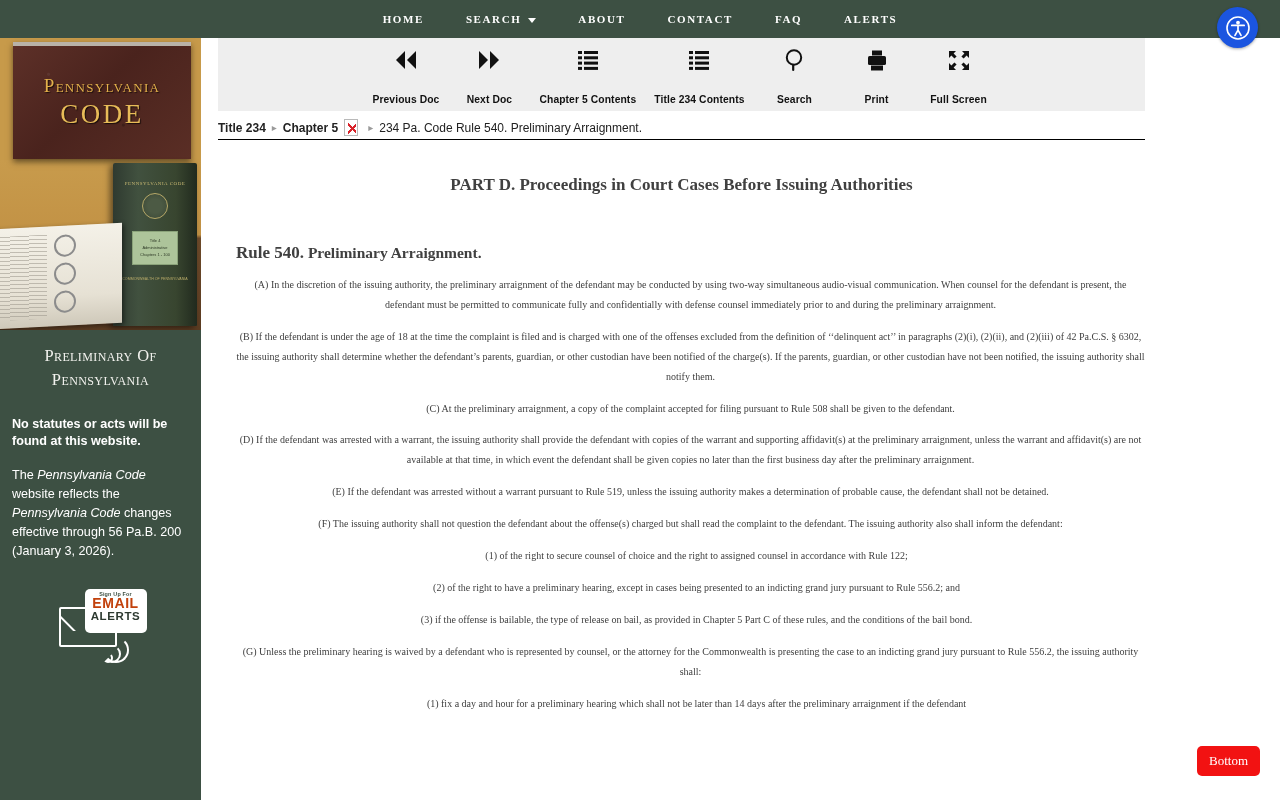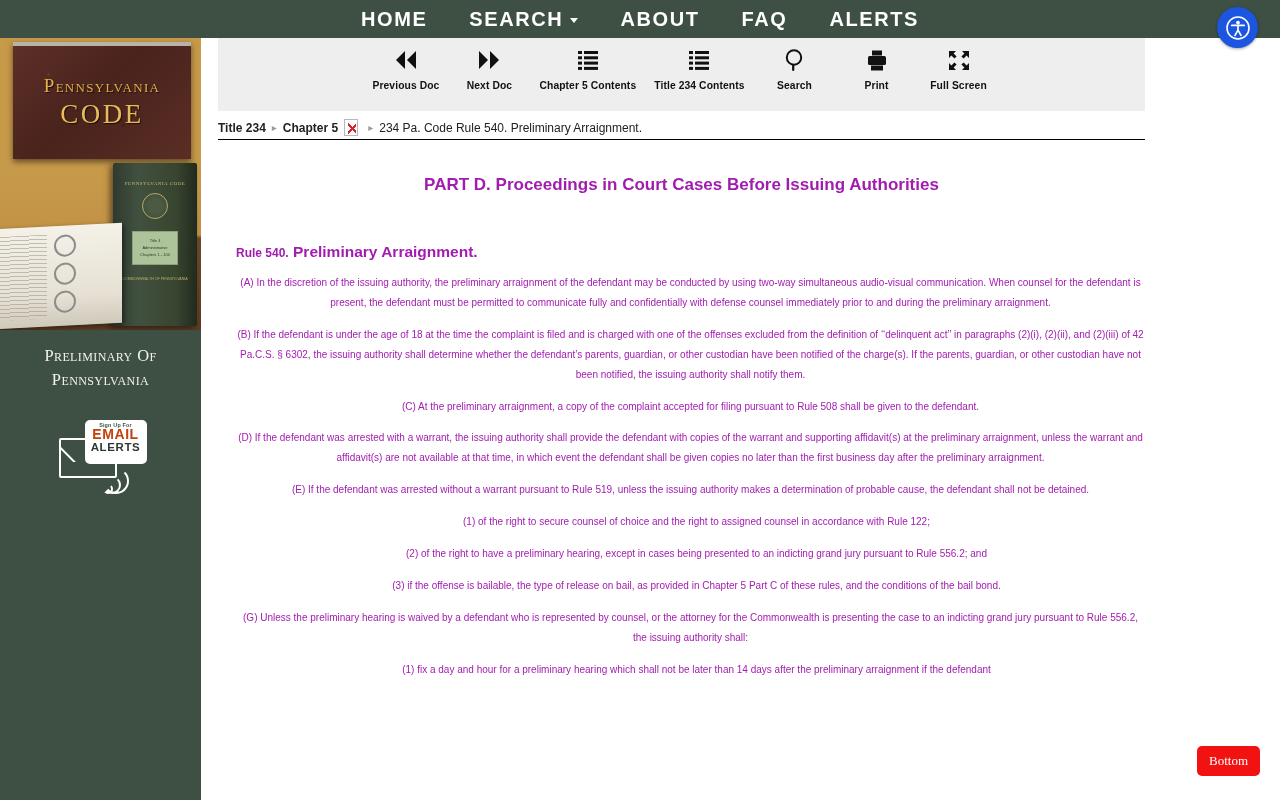--- a/index.html
+++ b/index.html
@@ -17,29 +17,30 @@
     position: absolute; top: 0; left: 0;
     width: 1280px; height: 38px;
     background: #3d5043;
     display: flex; align-items: center; justify-content: center;
     gap: 0px;
     z-index: 30;
   }
   .navlist { display: flex; align-items: center; gap: 0; }
   .navitem {
     color: #ffffff;
-    font-size: 20px;
+    font-size: 11px;
     font-weight: bold;
     letter-spacing: 1.6px;
     padding: 0 21px;
     text-transform: uppercase;
     cursor: pointer;
     display: flex; align-items: center; gap: 7px;
     line-height: 38px;
     white-space: nowrap;
+    font-family: Liberation Serif, serif;
   }
   .caret {
     width: 0; height: 0;
     border-left: 4px solid transparent;
     border-right: 4px solid transparent;
     border-top: 5px solid #ffffff;
     display: inline-block;
     position: relative; top: 1px;
   }
 
@@ -217,21 +218,21 @@
     background: #eeeeee;
     display: flex; align-items: flex-start; justify-content: center;
     z-index: 10;
   }
   .tool {
     display: flex; flex-direction: column; align-items: center;
     cursor: pointer; padding: 9px 0 0; min-width: 64px;
   }
   .tool + .tool { margin-left: 18px; }
   .tool .tlabel {
-    margin-top: 7px;
+    margin-top: 21px;
     font-size: 10.3px; font-weight: bold; color: #111111;
     white-space: nowrap; letter-spacing: .1px;
   }
   .glyph { height: 26px; display: flex; align-items: center; justify-content: center; }
 
   
   .breadcrumb {
     position: absolute; left: 218px; top: 116px;
     width: 927px; height: 24px;
     display: flex; align-items: center;
@@ -252,36 +253,36 @@
     background:
       linear-gradient(135deg, transparent 45%, #d8232a 45%, #d8232a 58%, transparent 58%),
       linear-gradient(45deg, transparent 45%, #d8232a 45%, #d8232a 58%, transparent 58%);
   }
 
   
   .doc {
     position: absolute; left: 218px; top: 142px;
     width: 927px; height: 658px;
     overflow: hidden;
-    font-family: Liberation Sans, sans-serif;
-    color: #a21caf;
+    font-family: Liberation Serif, serif;
+    color: #404040;
     z-index: 5;
   }
   .doc h2.part {
     text-align: center;
     font-size: 17px;
     font-weight: bold;
     margin: 33px 0 0 0;
   }
   .rule-head {
     margin: 48px 0 0 18px;
     font-size: 15.5px;
     font-weight: bold;
   }
-  .rule-head .rnum { font-size: 12px; }
+  .rule-head .rnum { font-size: 17px; }
   .doc p {
     margin: 12px 0 0 18px;
     font-size: 10px;
     line-height: 19.9px;
     text-align: center;
   }
   .doc p.sub { margin-left: 30px; }
 
   
   .bottom-btn {
@@ -308,20 +309,23 @@
         <span>HOME</span>
       </div>
       <div class="navitem">
         <span>SEARCH</span>
         <span class="caret"></span>
       </div>
       <div class="navitem">
         <span>ABOUT</span>
       </div>
       <div class="navitem">
+        <span>CONTACT</span>
+      </div>
+      <div class="navitem">
         <span>FAQ</span>
       </div>
       <div class="navitem">
         <span>ALERTS</span>
       </div>
     </div>
   </div>
 
   <div class="a11y-btn">
     <svg width="26" height="26" viewBox="0 0 26 26">
@@ -358,20 +362,24 @@
           <div class="ring" style="top:70px"></div>
         </div>
       </div>
     </div>
 
     <div class="side-title">
       <div>Preliminary Of</div>
       <div>Pennsylvania</div>
     </div>
 
+    <div class="side-body">
+      <div class="side-warn">No statutes or acts will be found at this website.</div>
+      <div class="side-note"><span>The </span><i>Pennsylvania Code</i><span> website reflects the </span><i>Pennsylvania Code</i><span> changes effective through 56 Pa.B. 200 (January 3, 2026).</span></div>
+    </div>
 
     <div class="alerts-badge">
       <div class="env"></div>
       <div class="envflap"></div>
       <div class="waves">
         <div class="wave" style="width:10px;height:10px;left:0;bottom:0;"></div>
         <div class="wave" style="width:18px;height:18px;left:0;bottom:0;"></div>
         <div class="wave" style="width:26px;height:26px;left:0;bottom:0;"></div>
       </div>
       <div class="alertbox">
@@ -485,20 +493,21 @@
     <div class="rule-head">
       <span class="rnum">Rule 540.</span>
       <span>Preliminary Arraignment.</span>
     </div>
 
     <p> (A)  In the discretion of the issuing authority, the preliminary arraignment of the defendant may be conducted by using two-way simultaneous audio-visual communication. When counsel for the defendant is present, the defendant must be permitted to communicate fully and confidentially with defense counsel immediately prior to and during the preliminary arraignment.</p>
     <p> (B)  If the defendant is under the age of 18 at the time the complaint is filed and is charged with one of the offenses excluded from the definition of ‘‘delinquent act’’ in paragraphs (2)(i), (2)(ii), and (2)(iii) of 42 Pa.C.S. §  6302, the issuing authority shall determine whether the defendant’s parents, guardian, or other custodian have been notified of the charge(s). If the parents, guardian, or other custodian have not been notified, the issuing authority shall notify them.</p>
     <p> (C)  At the preliminary arraignment, a copy of the complaint accepted for filing pursuant to Rule 508 shall be given to the defendant.</p>
     <p> (D)  If the defendant was arrested with a warrant, the issuing authority shall provide the defendant with copies of the warrant and supporting affidavit(s) at the preliminary arraignment, unless the warrant and affidavit(s) are not available at that time, in which event the defendant shall be given copies no later than the first business day after the preliminary arraignment.</p>
     <p> (E)  If the defendant was arrested without a warrant pursuant to Rule 519, unless the issuing authority makes a determination of probable cause, the defendant shall not be detained.</p>
+    <p> (F)  The issuing authority shall not question the defendant about the offense(s) charged but shall read the complaint to the defendant. The issuing authority also shall inform the defendant:</p>
     <p class="sub"> (1)  of the right to secure counsel of choice and the right to assigned counsel in accordance with Rule 122;</p>
     <p class="sub"> (2)  of the right to have a preliminary hearing, except in cases being presented to an indicting grand jury pursuant to Rule 556.2; and</p>
     <p class="sub"> (3)  if the offense is bailable, the type of release on bail, as provided in Chapter 5 Part C of these rules, and the conditions of the bail bond.</p>
     <p> (G)  Unless the preliminary hearing is waived by a defendant who is represented by counsel, or the attorney for the Commonwealth is presenting the case to an indicting grand jury pursuant to Rule 556.2, the issuing authority shall:</p>
     <p class="sub"> (1)  fix a day and hour for a preliminary hearing which shall not be later than 14 days after the preliminary arraignment if the defendant</p>
   </div>
 
   <button class="bottom-btn">Bottom</button>
 
 </div>

